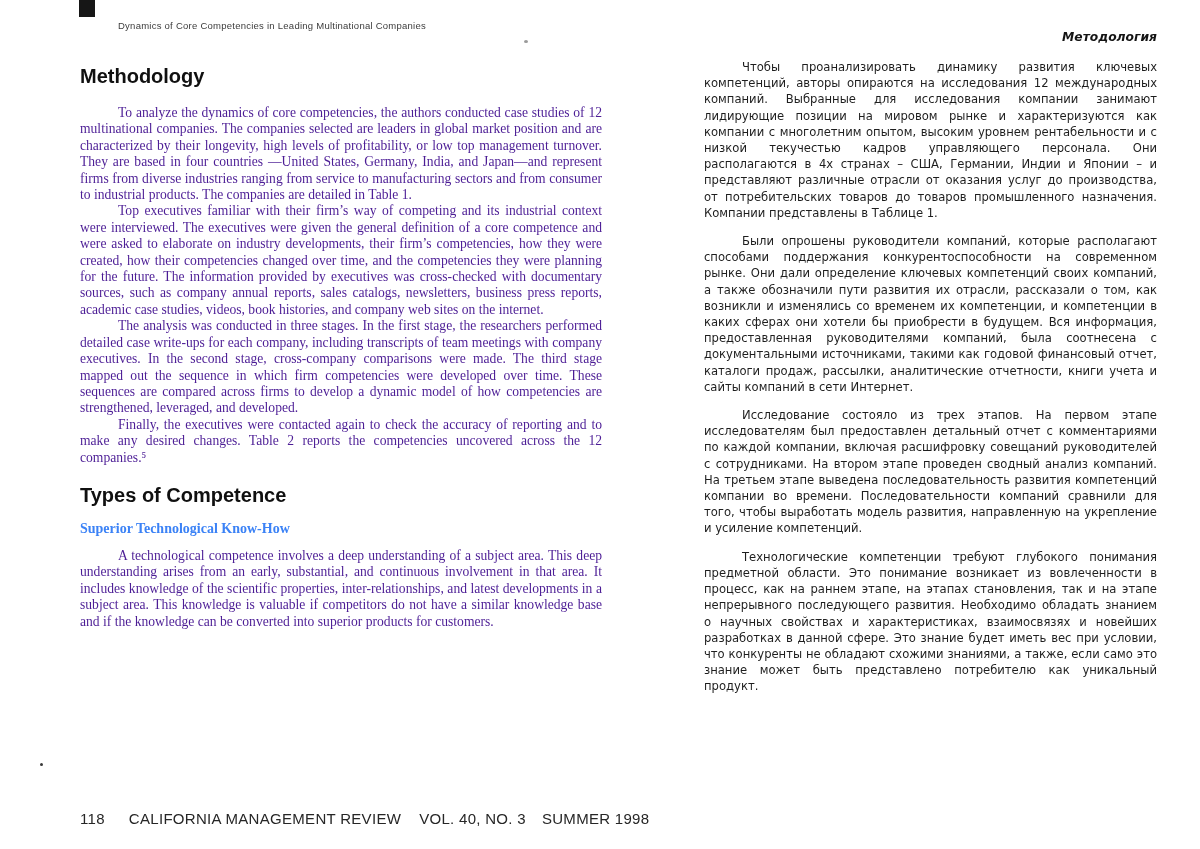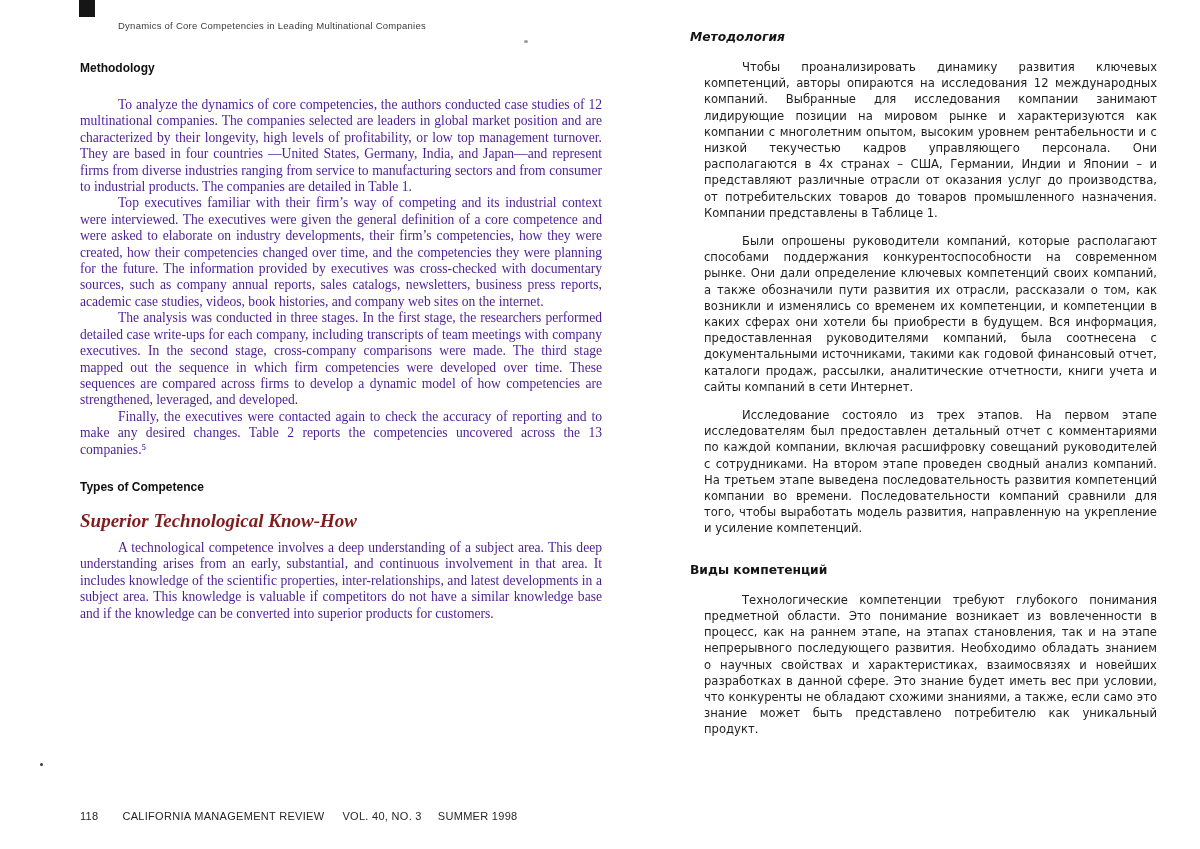--- a/index.html
+++ b/index.html
@@ -20,49 +20,48 @@
 
   
   .page-left {
     position: absolute; left: 80px; top: 20px; width: 522px;
   }
   .running-header {
     font-family: "Liberation Sans", sans-serif;
     font-size: 9.5px; letter-spacing: 0.25px;
     color: #3c3c3c;
     padding-left: 38px;
-    margin-bottom: 28px;
+    margin-bottom: 36px;
   }
   .h-sans {
     font-family: "Liberation Sans", sans-serif;
     font-weight: bold;
-    font-size: 12px; line-height: 18px;
+    font-size: 20px; line-height: 18px;
     color: #101010;
     margin: 0 0 20px 0;
   }
   .h-sans.h2 { margin-top: 20px; margin-bottom: 13px; }
   .page-left p {
     font-size: 13.6px; line-height: 16.4px;
     text-align: justify;
     text-indent: 38px;
     margin: 0;
     color: #4c1d95;
   }
   .h-serif-it {
     font-family: "Liberation Serif", serif;
-    font-style: italic;
     font-weight: bold;
-    font-size: 19px; line-height: 17px;
-    color: #7f1d1d;
+    font-size: 14px; line-height: 17px;
+    color: #3b82f6;
     margin: 16px 0 11px 0;
   }
   .footer {
     position: absolute; left: 80px; top: 810px;
     font-family: "Liberation Sans", sans-serif;
-    font-size: 11px; letter-spacing: 0.3px;
+    font-size: 15px; letter-spacing: 0.3px;
     color: #262626;
     display: flex; align-items: baseline;
   }
   .footer .pn { margin-right: 24px; }
   .footer .jt { margin-right: 18px; }
   .footer .jv { margin-right: 16px; }
 
   
   .page-right {
     position: absolute; left: 690px; top: 30px; width: 467px;
@@ -74,57 +73,56 @@
     text-align: justify;
     text-indent: 38px;
     margin: 0 0 12px 14px;
   }
   .ru-h {
     font-size: 12.3px; font-weight: bold; line-height: 15px;
     color: #141414;
     margin: 26px 0 14px 0;
   }
   .ru-h.it { font-style: italic; }
-  .ru-h.first { margin-top: 0; }
+  .ru-h.first { margin-top: 0; text-align: right; }
 </style>
 </head>
 <body>
 
 <div class="spread">
 
   <div class="artifact square"></div>
   <div class="artifact dot1"></div>
   <div class="artifact dot2"></div>
 
   <div class="page-left">
     <div class="running-header">Dynamics of Core Competencies in Leading Multinational Companies</div>
 
     <h1 class="h-sans">Methodology</h1>
     <p>To analyze the dynamics of core competencies, the authors conducted case studies of 12 multinational companies. The companies selected are leaders in global market position and are characterized by their longevity, high levels of profitability, or low top management turnover. They are based in four countries —United States, Germany, India, and Japan—and represent firms from diverse industries ranging from service to manufacturing sectors and from consumer to industrial products. The companies are detailed in Table 1.</p>
     <p>Top executives familiar with their firm’s way of competing and its industrial context were interviewed. The executives were given the general definition of a core competence and were asked to elaborate on industry developments, their firm’s competencies, how they were created, how their competencies changed over time, and the competencies they were planning for the future. The information provided by executives was cross-checked with documentary sources, such as company annual reports, sales catalogs, newsletters, business press reports, academic case studies, videos, book histories, and company web sites on the internet.</p>
     <p>The analysis was conducted in three stages. In the first stage, the researchers performed detailed case write-ups for each company, including transcripts of team meetings with company executives. In the second stage, cross-company comparisons were made. The third stage mapped out the sequence in which firm competencies were developed over time. These sequences are compared across firms to develop a dynamic model of how competencies are strengthened, leveraged, and developed.</p>
-    <p>Finally, the executives were contacted again to check the accuracy of reporting and to make any desired changes. Table 2 reports the competencies uncovered across the 13 companies.⁵</p>
+    <p>Finally, the executives were contacted again to check the accuracy of reporting and to make any desired changes. Table 2 reports the competencies uncovered across the 12 companies.⁵</p>
 
     <h1 class="h-sans h2">Types of Competence</h1>
 
     <h2 class="h-serif-it">Superior Technological Know-How</h2>
     <p>A technological competence involves a deep understanding of a subject area. This deep understanding arises from an early, substantial, and continuous involvement in that area. It includes knowledge of the scientific properties, inter-relationships, and latest developments in a subject area. This knowledge is valuable if competitors do not have a similar knowledge base and if the knowledge can be converted into superior products for customers.</p>
   </div>
 
   <div class="footer">
     <span class="pn">118</span>
     <span class="jt">CALIFORNIA MANAGEMENT REVIEW</span>
     <span class="jv">VOL. 40, NO. 3</span>
     <span class="ji">SUMMER 1998</span>
   </div>
 
   <div class="page-right">
     <h2 class="ru-h it first">Методология</h2>
     <p>Чтобы проанализировать динамику развития ключевых компетенций, авторы опираются на исследования 12 международных компаний. Выбранные для исследования компании занимают лидирующие позиции на мировом рынке и характеризуются как компании с многолетним опытом, высоким уровнем рентабельности и с низкой текучестью кадров управляющего персонала. Они располагаются в 4х странах – США, Германии, Индии и Японии – и представляют различные отрасли от оказания услуг до производства, от потребительских товаров до товаров промышленного назначения. Компании представлены в Таблице 1.</p>
     <p>Были опрошены руководители компаний, которые располагают способами поддержания конкурентоспособности на современном рынке. Они дали определение ключевых компетенций своих компаний, а также обозначили пути развития их отрасли, рассказали о том, как возникли и изменялись со временем их компетенции, и компетенции в каких сферах они хотели бы приобрести в будущем. Вся информация, предоставленная руководителями компаний, была соотнесена с документальными источниками, такими как годовой финансовый отчет, каталоги продаж, рассылки, аналитические отчетности, книги учета и сайты компаний в сети Интернет.</p>
     <p>Исследование состояло из трех этапов. На первом этапе исследователям был предоставлен детальный отчет с комментариями по каждой компании, включая расшифровку совещаний руководителей с сотрудниками. На втором этапе проведен сводный анализ компаний. На третьем этапе выведена последовательность развития компетенций компании во времени. Последовательности компаний сравнили для того, чтобы выработать модель развития, направленную на укрепление и усиление компетенций.</p>
 
-    <h2 class="ru-h">Виды компетенций</h2>
 
     <p>Технологические компетенции требуют глубокого понимания предметной области. Это понимание возникает из вовлеченности в процесс, как на раннем этапе, на этапах становления, так и на этапе непрерывного последующего развития. Необходимо обладать знанием о научных свойствах и характеристиках, взаимосвязях и новейших разработках в данной сфере. Это знание будет иметь вес при условии, что конкуренты не обладают схожими знаниями, а также, если само это знание может быть представлено потребителю как уникальный продукт.</p>
   </div>
 
 </div>
 
 </body></html>

